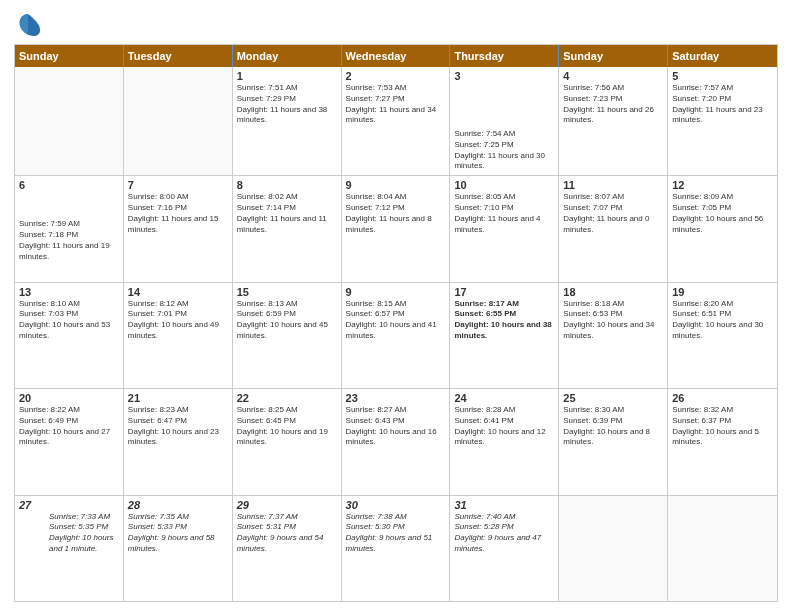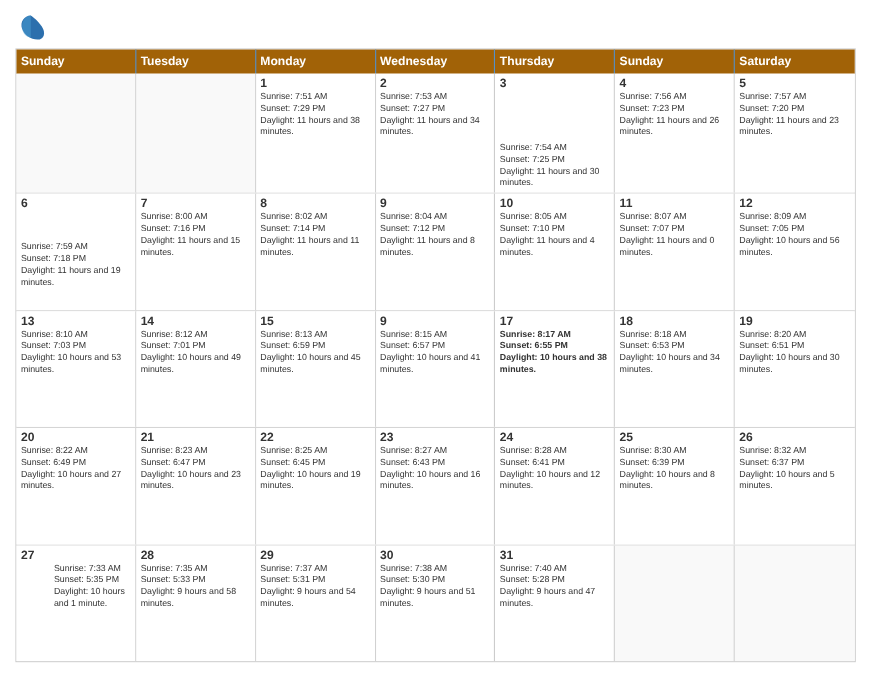--- a/index.html
+++ b/index.html
@@ -85,21 +85,21 @@
       flex: 1;
       display: flex;
       flex-direction: column;
     }
     .cal-week {
       display: grid;
       grid-template-columns: repeat(7, 1fr);
       flex: 1;
       border-bottom: 1px solid #ccc;
     }
-    .cal-week:last-child { border-bottom: none; }
+    .cal-week:last-child { border-bottom: none; font-style: italic; }
     .cal-cell {
       border-right: 1px solid #ccc;
       padding: 3px 4px;
       font-size: 8.5px;
       color: #333;
       background: #fff;
       vertical-align: top;
     }
     .cal-cell:last-child { border-right: none; }
     .cal-cell.empty { background: #f9f9f9; }

